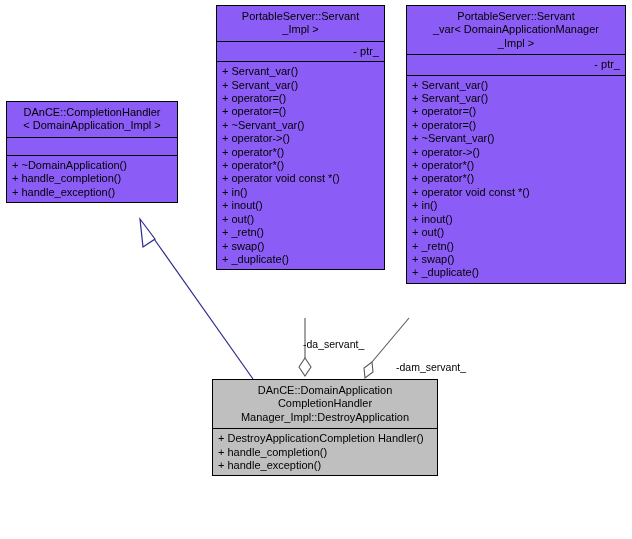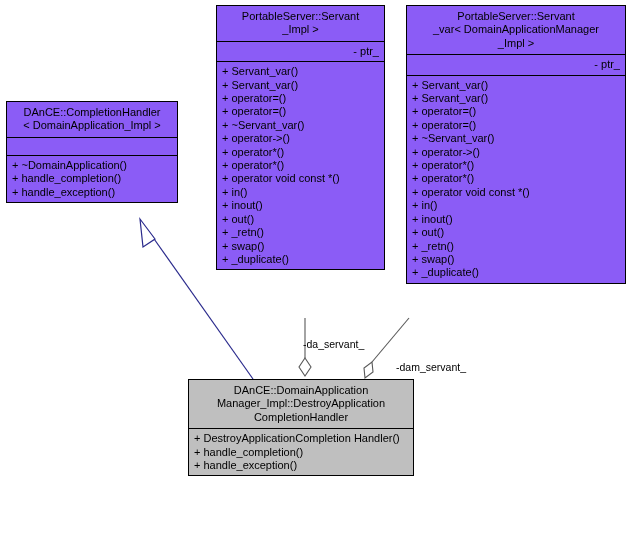--- a/index.html
+++ b/index.html
@@ -24,20 +24,21 @@
     position: absolute;
     box-sizing: border-box;
     border: 1px solid #000000;
     background: #8b5cf6;
     font-size: 11px;
     line-height: 13.4px;
     color: #000000;
   }
   .uml-box.filled {
     background: #bfbfbf;
+    margin-left: 24px;
   }
   .sec {
     box-sizing: border-box;
     padding: 3px 5px 3px 5px;
   }
   .sec.title {
     text-align: center;
     padding: 4px 4px 4px 4px;
   }
   .sec.attrs {
@@ -157,22 +158,22 @@
       <div class="row">+ out()</div>
       <div class="row">+ _retn()</div>
       <div class="row">+ swap()</div>
       <div class="row">+ _duplicate()</div>
     </div>
   </div>
 
   <div class="uml-box filled" style="left:188px; top:379px; width:226px;">
     <div class="sec title">
       <div class="row">DAnCE::DomainApplication</div>
+      <div class="row">CompletionHandler</div>
       <div class="row">Manager_Impl::DestroyApplication</div>
-      <div class="row">CompletionHandler</div>
     </div>
     <div class="sec ops">
       <div class="row">+ DestroyApplicationCompletion Handler()</div>
       <div class="row">+ handle_completion()</div>
       <div class="row">+ handle_exception()</div>
     </div>
   </div>
 
   <div class="edge-label" style="left:303px; top:338px;">-da_servant_</div>
   <div class="edge-label" style="left:396px; top:340px;margin-top:21px;">-dam_servant_</div>

